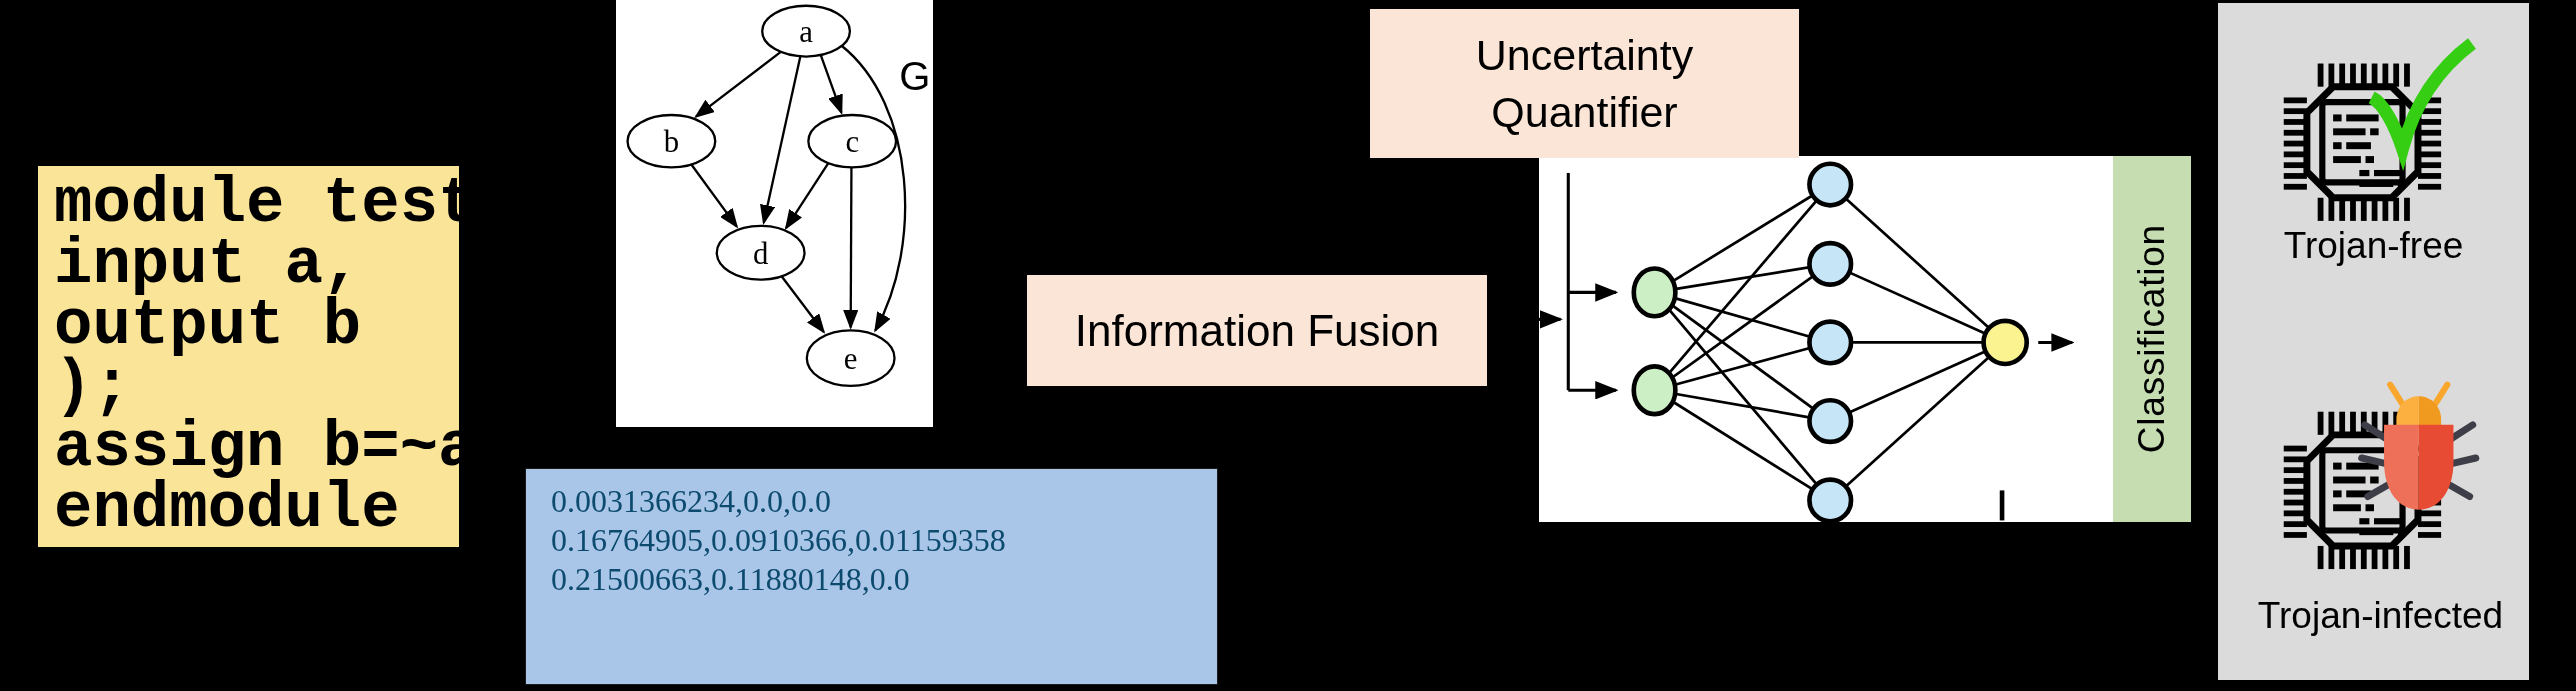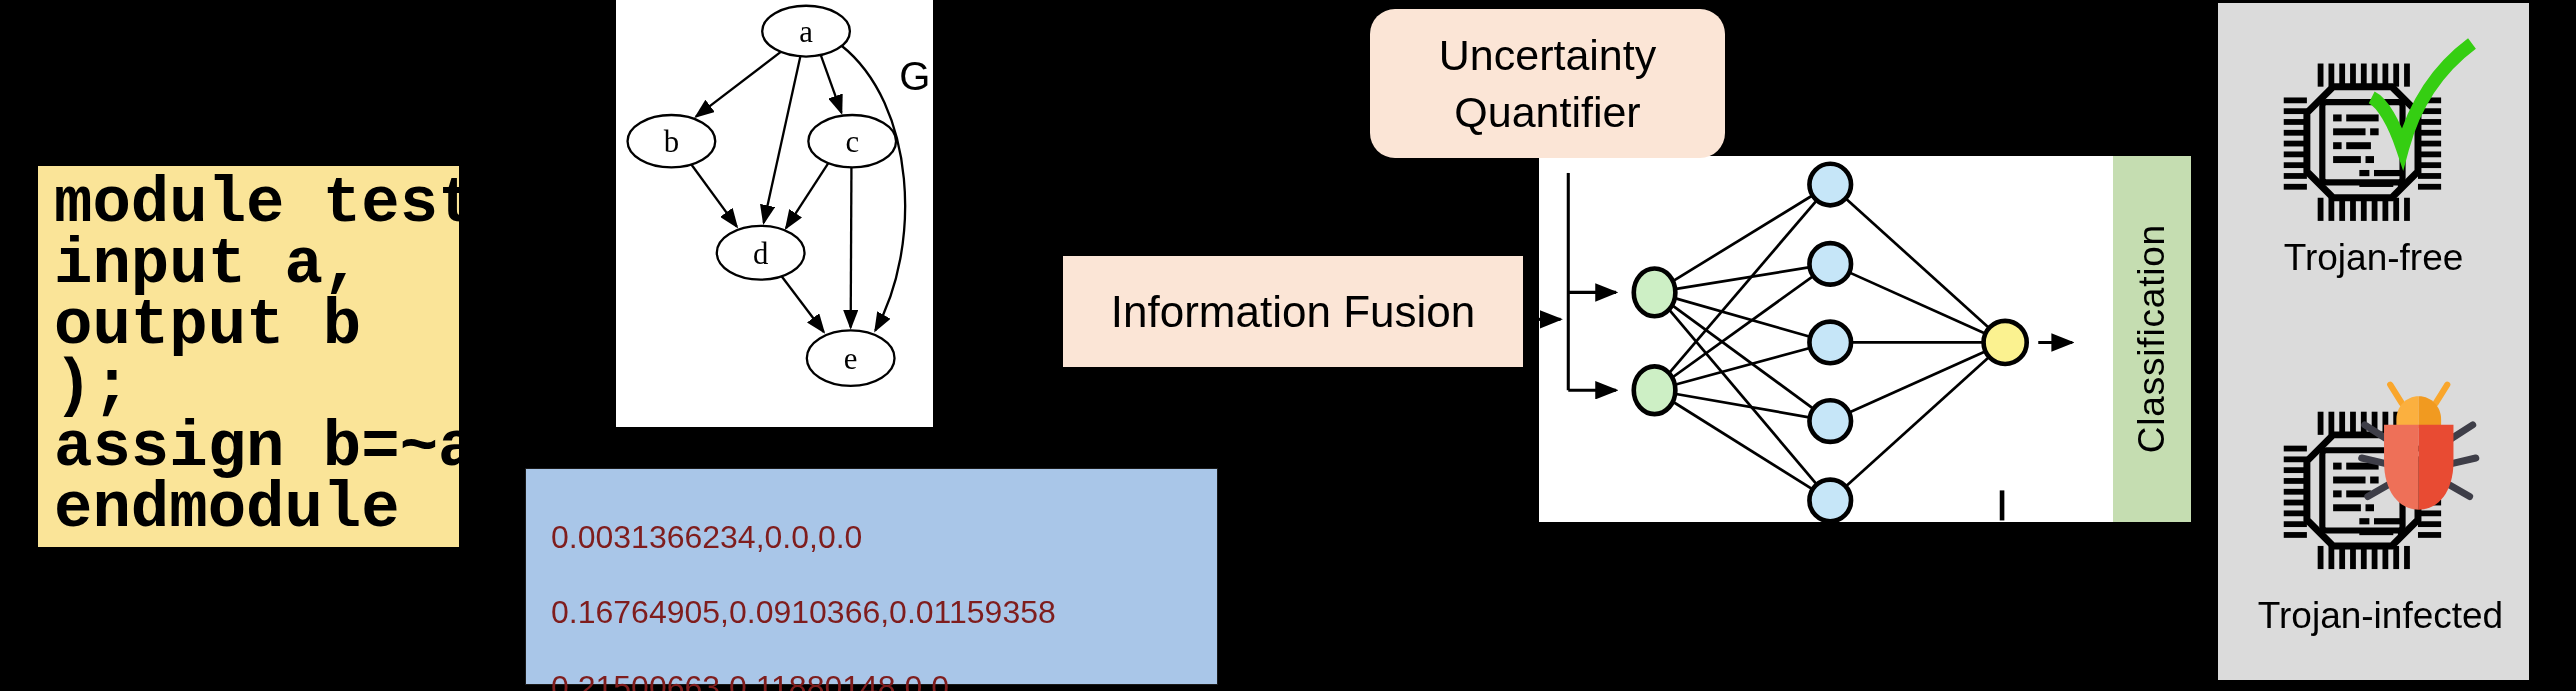--- a/index.html
+++ b/index.html
@@ -36,35 +36,35 @@
     font-family:"Liberation Sans", sans-serif; font-size:52px; fill:#000;
   }
 
   
   .features-box {
     position:absolute; left:525px; top:468px; width:693px; height:217px;
     background:#A9C6E8; border:1.5px solid #1a1a1a;
     padding:13px 0 0 25px;
   }
   .features-box .fline {
-    font-family:Liberation Sans, sans-serif; font-size:32px;
-    line-height:39px; color:#7f1d1d; white-space:pre;margin-top:36px;
+    font-family:Liberation Serif, serif; font-size:32px;
+    line-height:39px; color:#0c4a6e; white-space:pre;
   }
 
   
   .fusion-box {
-    position:absolute; left:1027px; top:256px; width:460px; height:111px;
+    position:absolute; left:1027px; top:275px; width:460px; height:111px;
     background:#FBE5D6; display:flex; align-items:center; justify-content:center;
-    font-size:44px; color:#000;margin-left:36px;
+    font-size:44px; color:#000;
   }
   .uq-box {
-    position:absolute; left:1370px; top:9.2px; width:355px; height:149px;
+    position:absolute; left:1370px; top:9.2px; width:429px; height:149px;
     background:#FBE5D6; display:flex; align-items:center; justify-content:center;
     font-size:43px; line-height:57px; color:#000; text-align:center;
-    white-space:pre-line; z-index:3;border-radius:25px;
+    white-space:pre-line; z-index:3;
   }
 
   
   .nn-panel {
     position:absolute; left:1539px; top:156px; width:652px; height:366px;
     background:#fff; z-index:1;
   }
   .nn-panel svg { position:absolute; left:0; top:0; display:block; }
   .class-bar {
     position:absolute; left:574px; top:0; width:78px; height:366px;
@@ -82,21 +82,21 @@
     position:absolute; left:2218px; top:3.1px; width:311px; height:677px;
     background:#DBDBDB;
   }
   .results-panel svg { position:absolute; display:block; }
   .icon-chip-check { left:48px; top:35px; }
   .icon-chip-bug   { left:48px; top:374px; }
   .result-label {
     position:absolute; left:0; width:100%; text-align:center;
     font-size:37px; color:#000;
   }
-  .label-free     { top:234px; }
+  .label-free     { top:222px; }
   .label-infected { top:592px;margin-left:7px; }
 
   .chip-stroke { fill:none; stroke:#000; }
   .chip-pin    { fill:#000; }
   .chip-code   { fill:#000; }
 </style>
 </head>
 <body>
 
 <div class="canvas">

